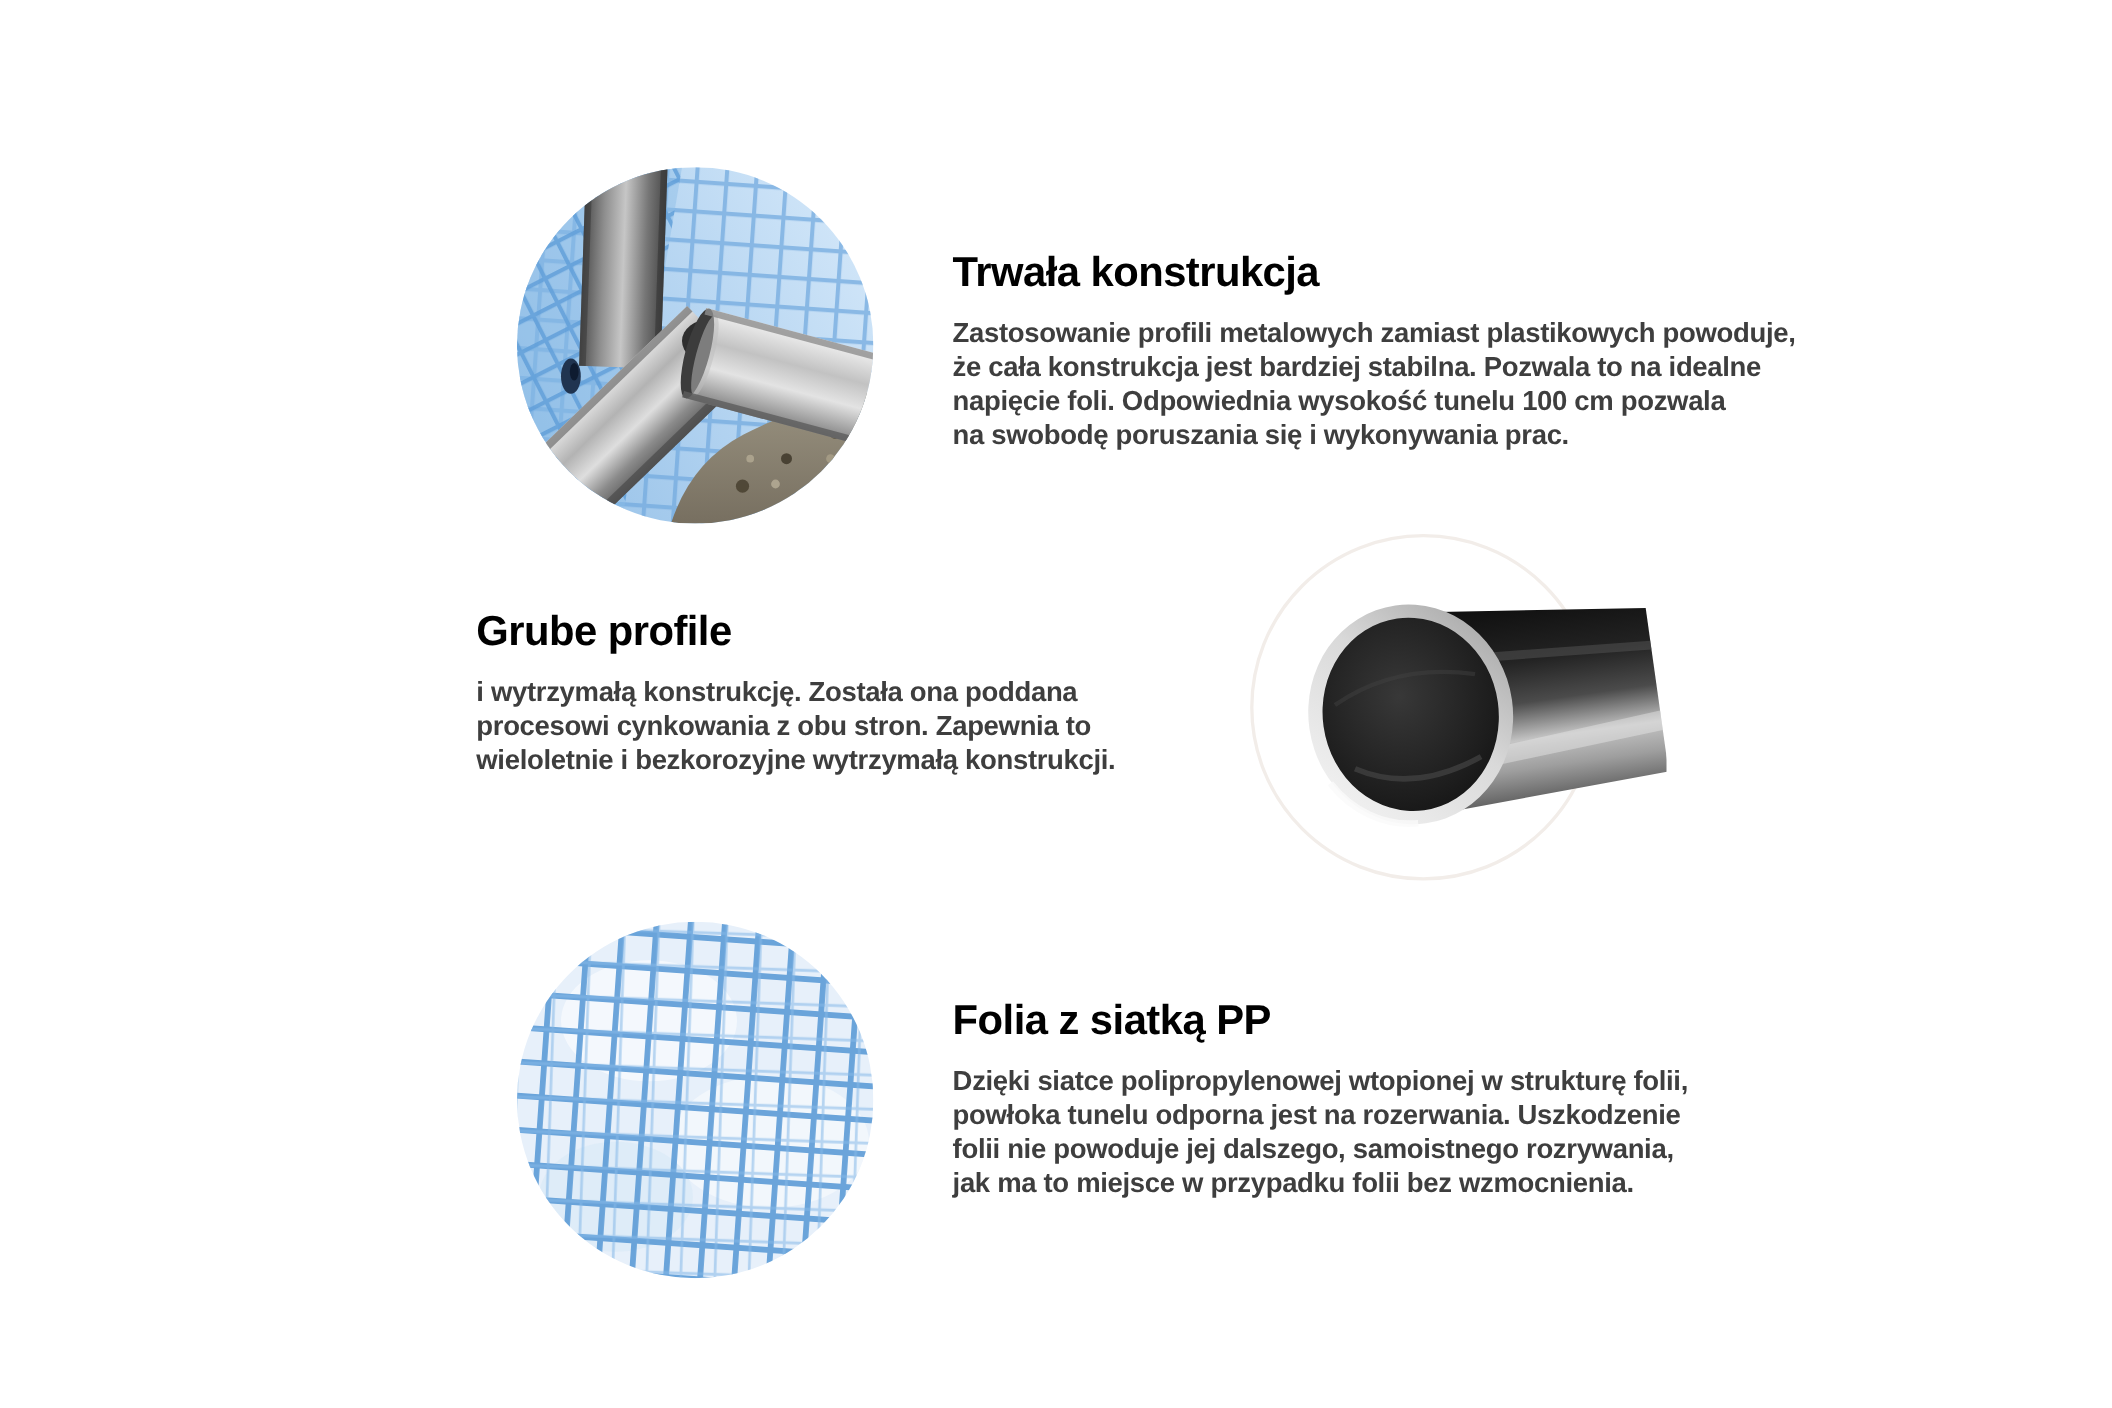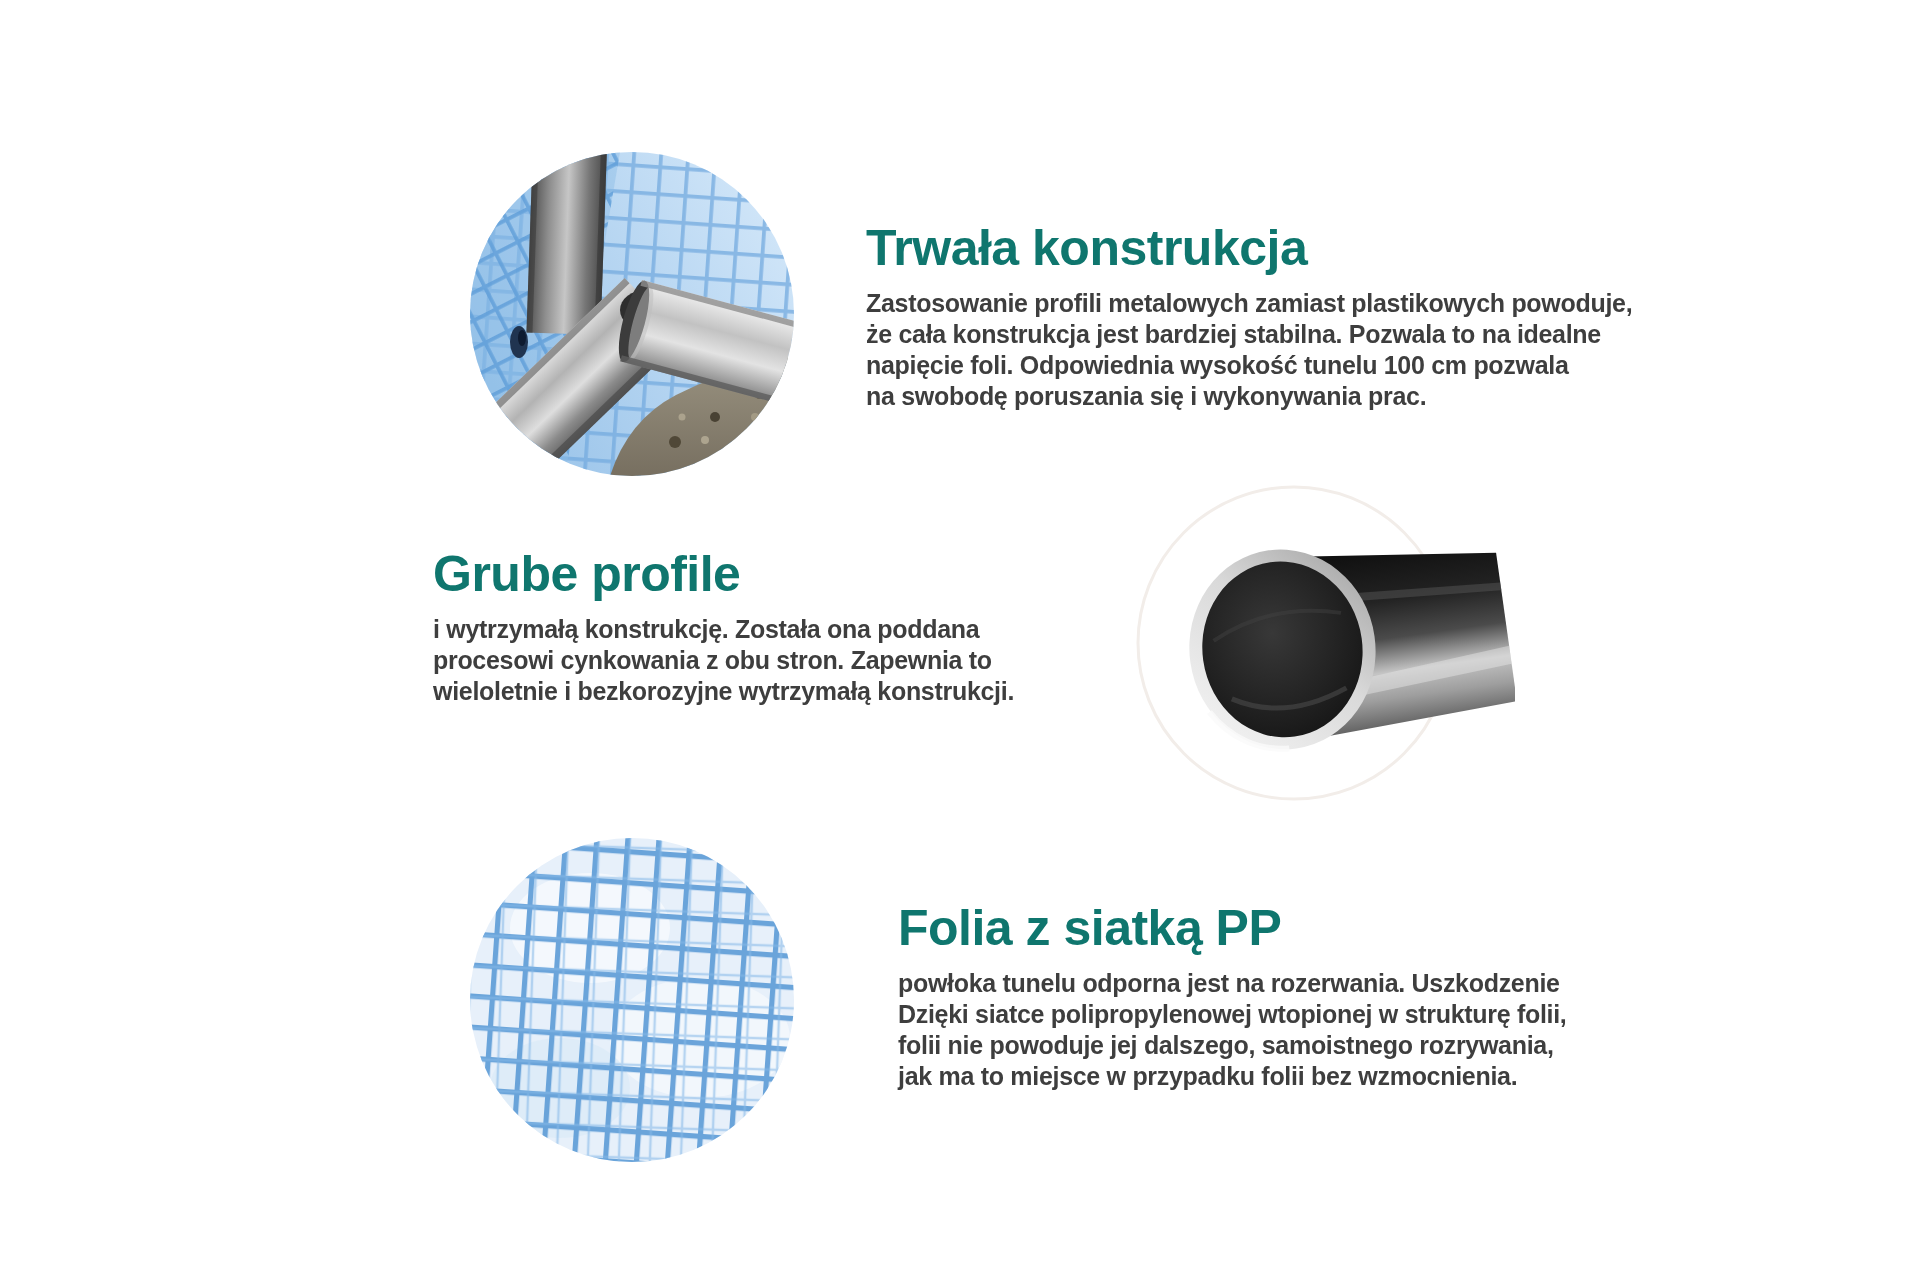--- a/index.html
+++ b/index.html
@@ -5,25 +5,25 @@
   html,body{margin:0;padding:0;background:#ffffff;}
   .canvas{
     position:relative;
     width:1920px;height:1280px;
     background:#ffffff;
     overflow:hidden;
     font-family:"Liberation Sans","DejaVu Sans",sans-serif;
   }
   .feature-title{
     margin:0 0 18px 0;
-    font-size:50px;
+    font-size:38px;
     line-height:44px;
     font-weight:700;
     letter-spacing:-0.5px;
-    color:#0f766e;
+    color:#000000;
   }
   .feature-text{margin:0;}
   .feature-text .line{
     font-size:25px;
     line-height:31px;
     letter-spacing:-0.3px;
     color:#3e3e3e;
     white-space:nowrap;
     font-weight:bold;
   }
@@ -201,24 +201,24 @@
       <g clip-path="url(#clip3)">
         <rect width="324" height="324" fill="#e7f0fa"></rect>
         <ellipse cx="120" cy="90" rx="80" ry="55" fill="#ffffff" opacity="0.55"></ellipse>
         <ellipse cx="230" cy="200" rx="90" ry="60" fill="#ffffff" opacity="0.45"></ellipse>
         <ellipse cx="90" cy="250" rx="70" ry="50" fill="#dcebf8" opacity="0.8"></ellipse>
         <rect width="324" height="324" fill="url(#mesh3)"></rect>
         <rect width="324" height="324" fill="url(#mesh3b)"></rect>
       </g>
     </svg>
 
-    <div class="text-block" style="left:866px;top:906px;width:720px;margin-left:32px;">
+    <div class="text-block" style="left:866px;top:906px;width:720px;">
       <h2 class="feature-title">Folia z siatką PP</h2>
       <div class="feature-text">
+        <div class="line">Dzięki siatce polipropylenowej wtopionej w strukturę folii,</div>
         <div class="line">powłoka tunelu odporna jest na rozerwania. Uszkodzenie</div>
-        <div class="line">Dzięki siatce polipropylenowej wtopionej w strukturę folii,</div>
         <div class="line">folii nie powoduje jej dalszego, samoistnego rozrywania,</div>
         <div class="line">jak ma to miejsce w przypadku folii bez wzmocnienia.</div>
       </div>
     </div>
   </div>
 
 </div>
 
 </body></html>

